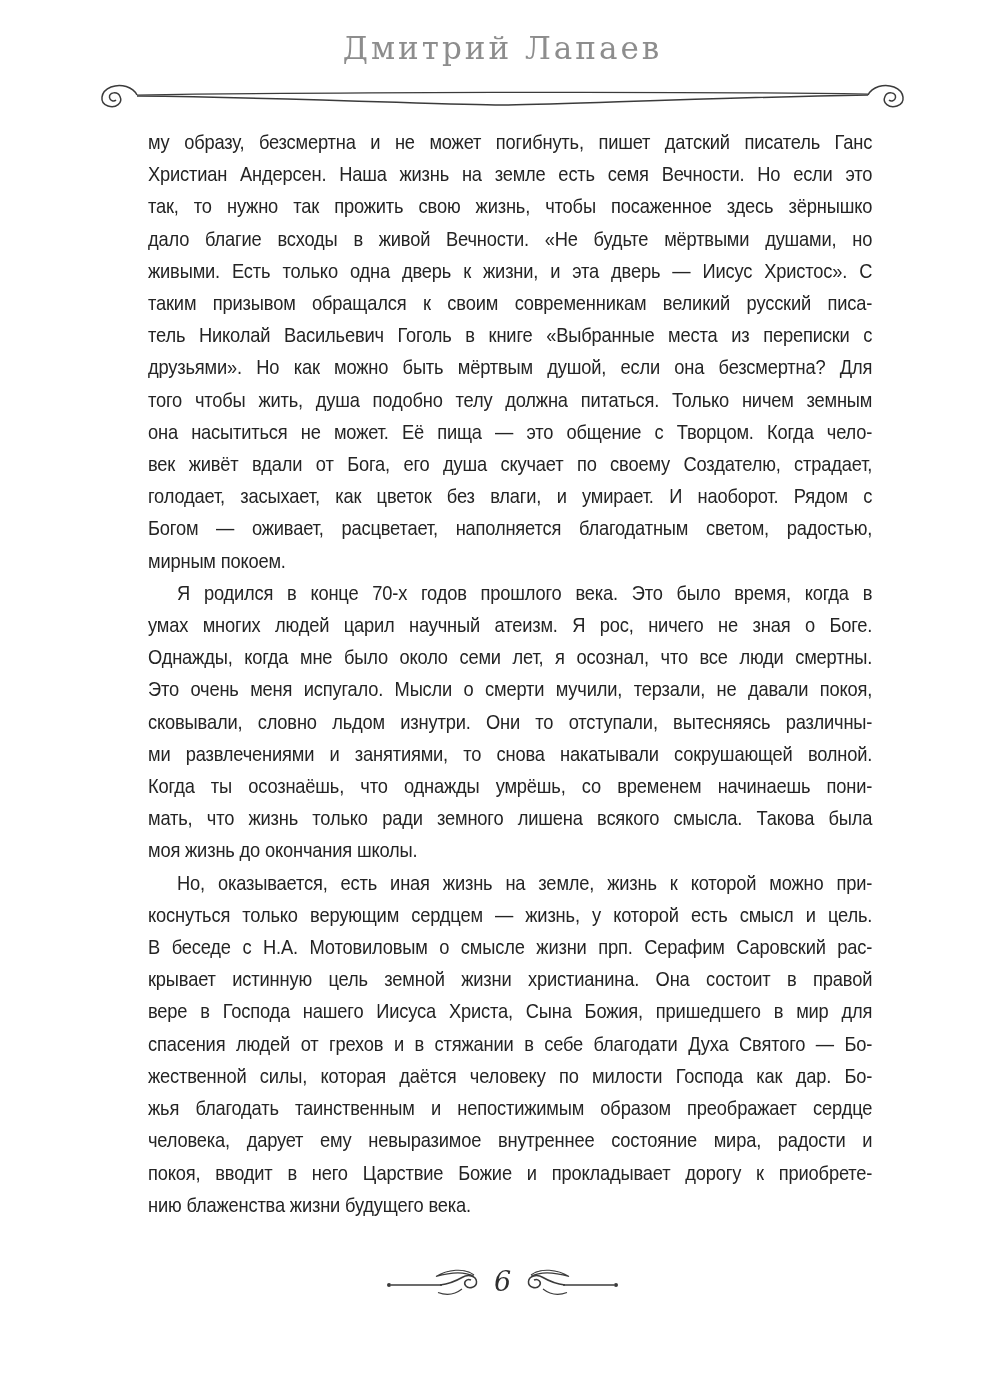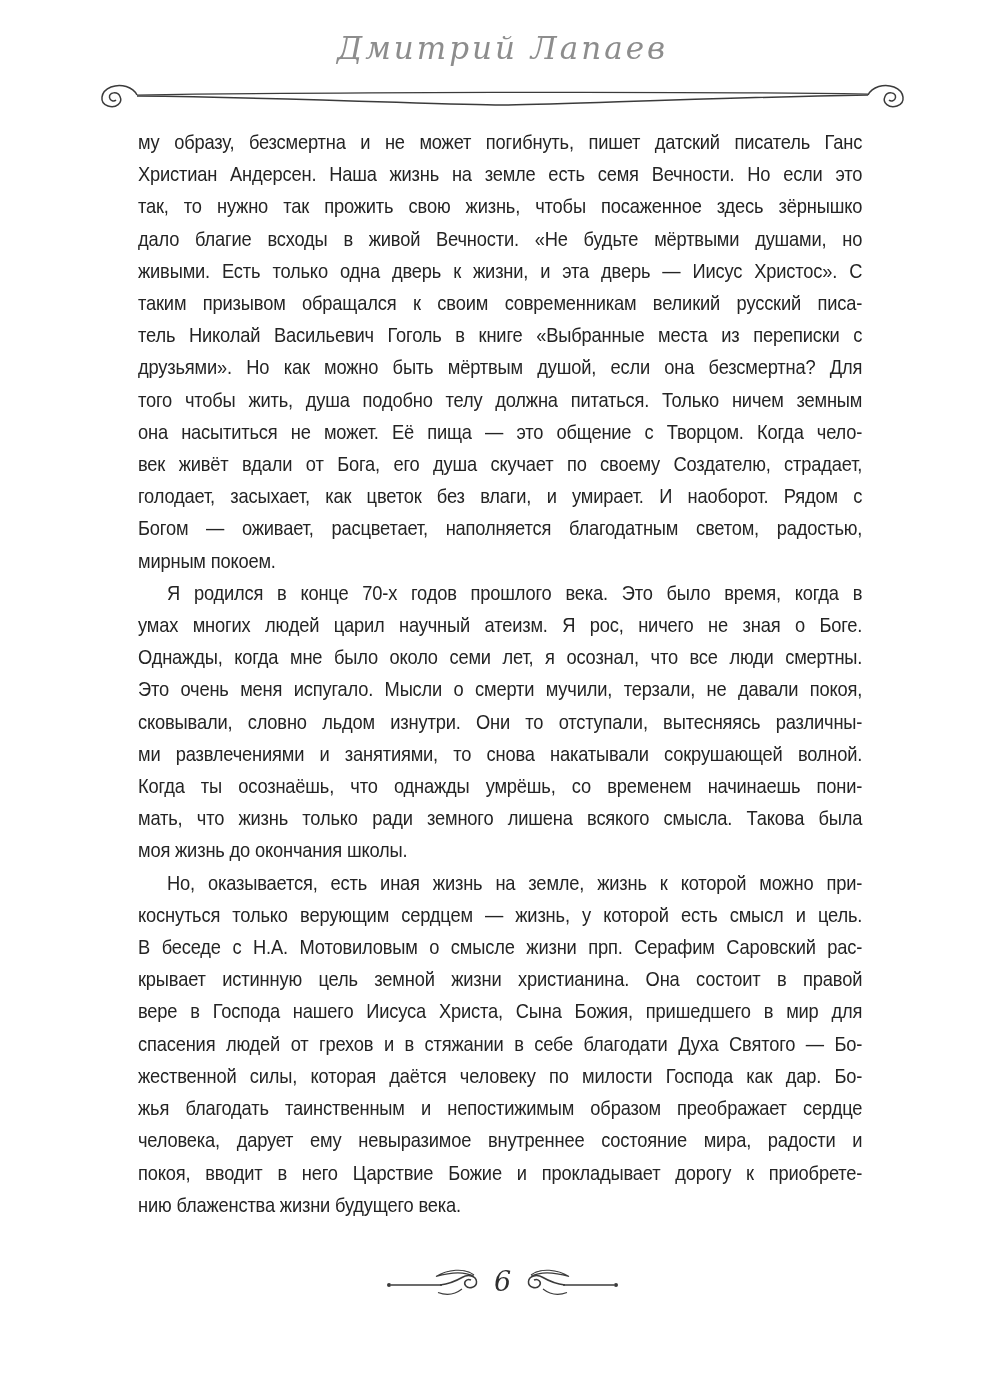--- a/index.html
+++ b/index.html
@@ -7,30 +7,29 @@
     position:relative;
     width:1005px; height:1386px;
     background:var(--bg-color,#fff);
     font-family:"Liberation Sans", sans-serif;
     overflow:hidden;
   }
   .author-title {
     position:absolute; top:30px; left:0; width:100%;
     text-align:center;
     font-family:"DejaVu Serif", serif;
-    font-style:italic;
     font-size:31px;
     letter-spacing:3px;
     color:var(--title-color,#8d8d8d);
   }
   .header-divider { position:absolute; top:82px; left:95px; }
   .header-divider path { stroke:var(--ornament-color,#3b3b3b); fill:none; }
 
   .text-wrap {
-    position:absolute; top:126px; left:138px; width:724px;
+    position:absolute; top:126px; left:148px; width:724px;
   }
   .text-scale {
     width:823px;
     transform:scaleX(0.88);
     transform-origin:0 0;
     color:var(--text-color,#222);
     font-size:20.8px;
     letter-spacing:-0.2px;
     line-height:32.2px;
   }

